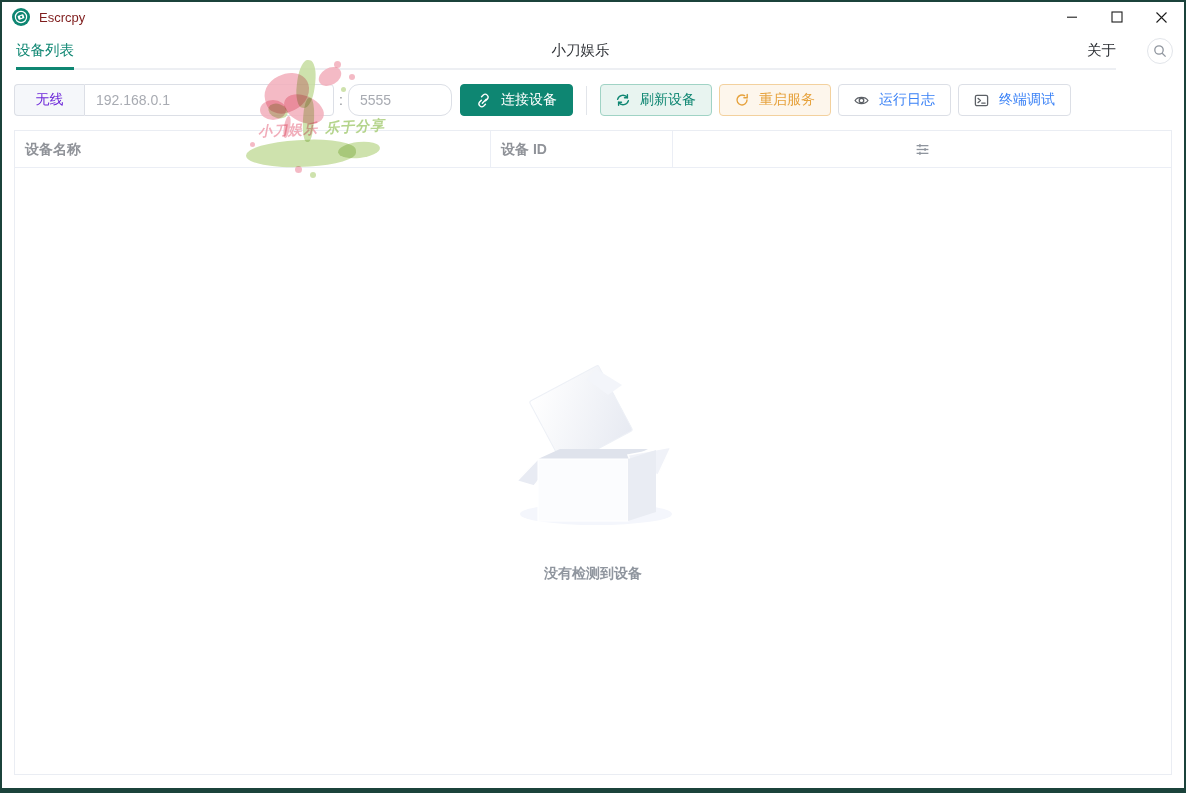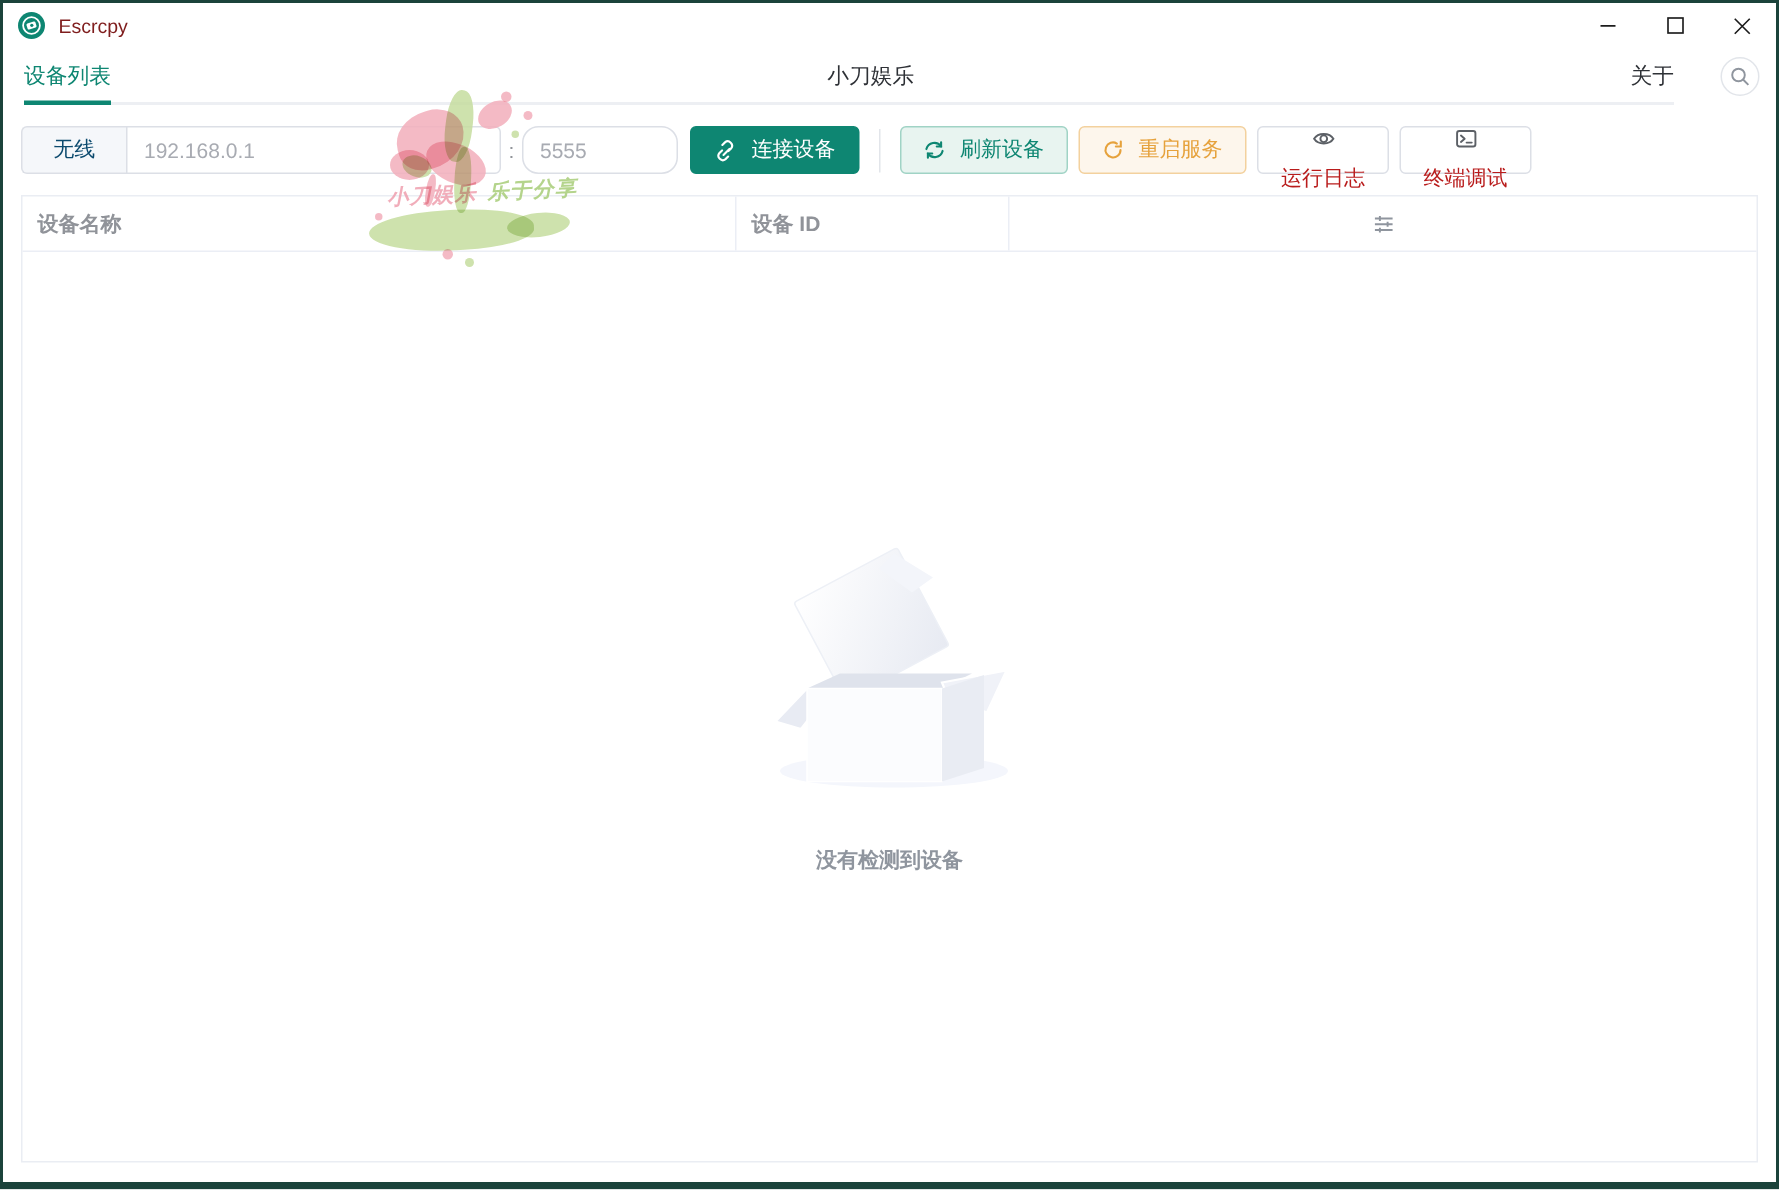--- a/index.html
+++ b/index.html
@@ -20,34 +20,34 @@
   .tabbar { position:absolute; left:16px; top:33px; width:1100px; height:37px; display:flex; gap:40px; border-bottom:2px solid #edeff3;justify-content:space-between; }
   .tab { position:relative; display:flex; align-items:center; font-size:14.5px; color:#2e3136; cursor:pointer; }
   .tab.active { color:#0e8672; }
   .tab.active::after { content:""; position:absolute; left:0; right:0; bottom:-2px; height:3px; background:#0e8672; }
 
   .search-btn { position:absolute; top:38px; right:13px; width:26px; height:26px; border-radius:50%; border:1px solid #e2e5ea; background:#fff; color:#8f959e; display:flex; align-items:center; justify-content:center; cursor:pointer; padding:0; }
 
   
   .toolbar { position:absolute; left:14px; top:84px; right:14px; height:32px; display:flex; align-items:center; }
   .ig { display:flex; align-items:center; }
-  .ig-prepend { width:70px; height:32px; background:#f5f7fa; border:1px solid #dcdfe6; border-right:none; border-radius:4px 0 0 4px; color:#0c4a6e; font-size:14px; display:flex; align-items:center; justify-content:center; cursor:pointer; }
+  .ig-prepend { width:70px; height:32px; background:#f5f7fa; border:1px solid #dcdfe6; border-right:none; border-radius:4px 0 0 4px; color:#6d28d9; font-size:14px; display:flex; align-items:center; justify-content:center; cursor:pointer; }
   .tb-input { height:32px; border:1px solid #dcdfe6; font-size:14px; color:#606266; padding:0 11px; outline:none; font-family:inherit; }
   .tb-input::placeholder { color:#a8abb2; }
   .ip-input { width:250px; border-radius:0 4px 4px 0; }
   .colon { width:8px; text-align:center; color:#909399; font-size:14px; margin:0 3px; }
   .port-input { width:104px; border-radius:11px; }
 
   .btn { height:32px; border-radius:4px; font-size:14px; display:inline-flex; align-items:center; gap:10px; padding:0 15px; border:1px solid transparent; cursor:pointer; font-family:inherit; white-space:nowrap; }
   .btn svg { flex:none; }
   .btn-primary { margin-left:8px; background:#0e8672; border-color:#0e8672; color:#fff; }
   .vdiv { width:1px; height:29px; background:#e2e5ea; margin:0 13px; }
   .btn-success { background:#e8f4f0; border-color:#a0d3c5; color:#0e8672; margin-right:7px; }
   .btn-warning { background:#fdf6ec; border-color:#f3d19e; color:#e6a23c; margin-right:7px; }
-  .btn-plain { background:#fff; border-color:#dcdfe6; color:#b91c1c; margin-right:7px;flex-direction:column; }
+  .btn-plain { background:#fff; border-color:#dcdfe6; color:#3b82f6; margin-right:7px; }
   .btn-plain .btn-ic { color:#5c6066; }
 
   
   .device-table { position:absolute; left:14px; top:130px; width:1158px; height:645px; border:1px solid #eaedf3; background:#fff; }
   .thead { display:flex; height:37px; border-bottom:1px solid #ebeef5; }
   .th { font-size:14px; color:#909399; font-weight:600; line-height:36px; padding-left:10px; border-right:1px solid #ebeef5; height:100%; }
   .th-id { width:182px; }
   .th-name { width:476px; }
   .th-actions { width:450px; }
   .th-settings { flex:1; border-right:none; display:flex; align-items:center; justify-content:center; padding:0; }

